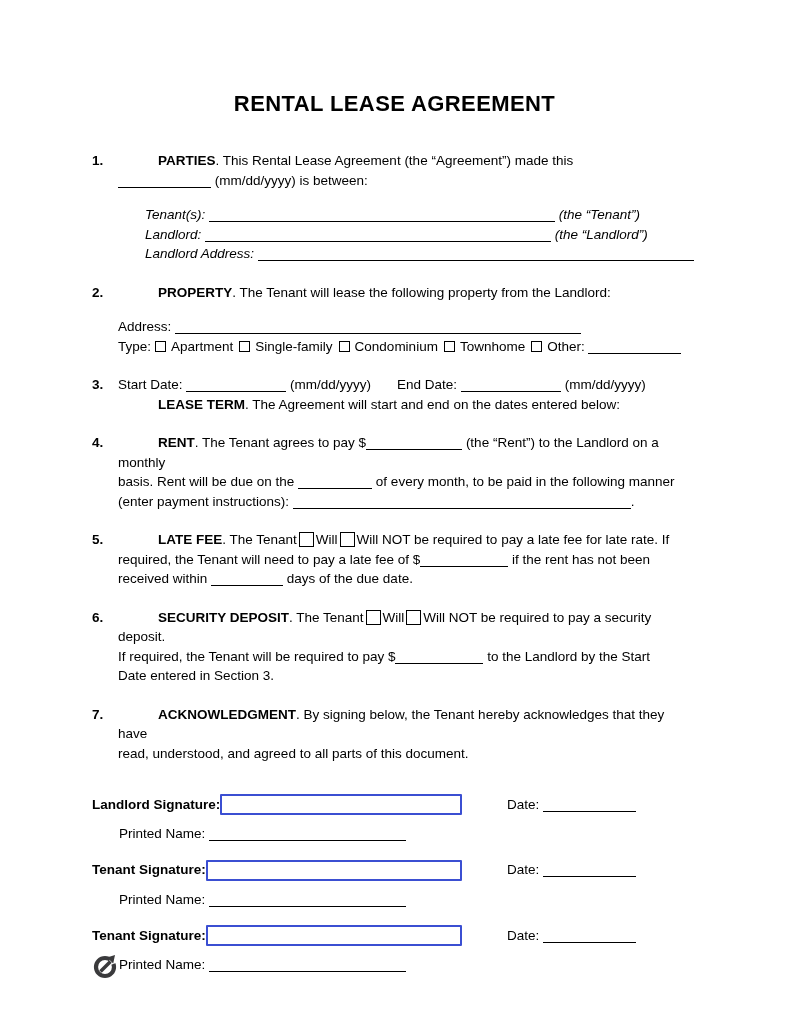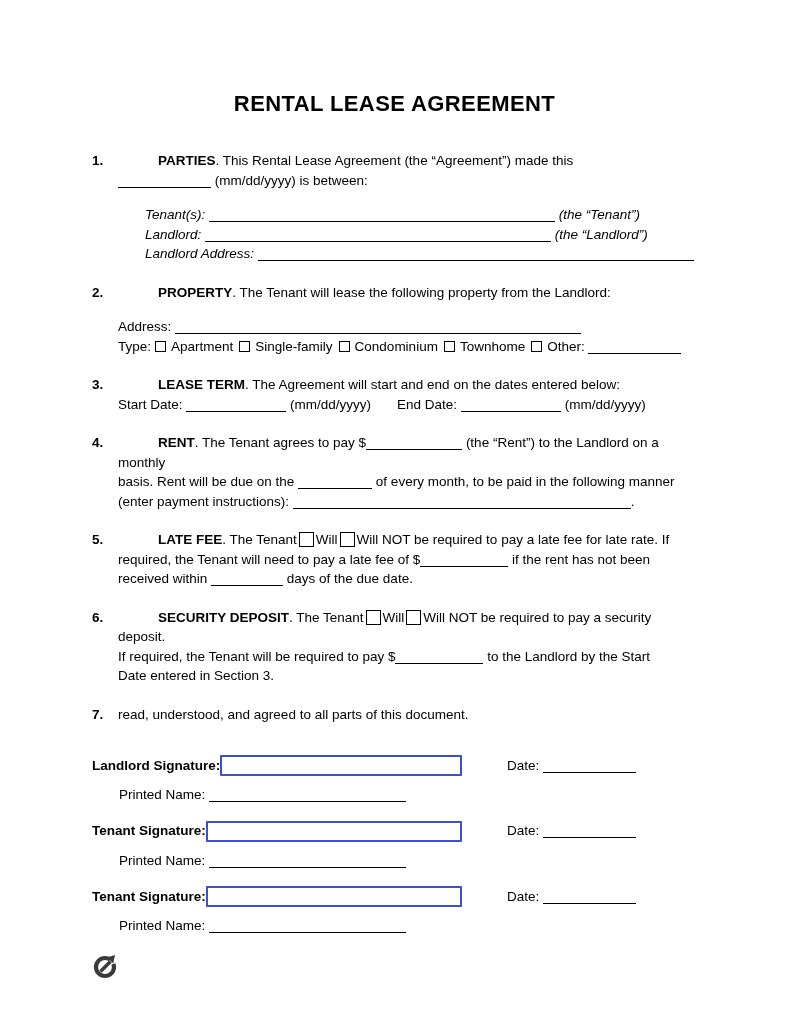--- a/index.html
+++ b/index.html
@@ -87,22 +87,22 @@
       <div><span class="bold">PROPERTY</span><span>. The Tenant will lease the following property from the Landlord:</span></div>
       <div class="spacer-sm"></div>
       <div><span>Address:</span> <span class="blank w406"></span></div>
       <div><span>Type:</span><span class="cb-inline first"></span><span>Apartment</span><span class="cb-inline"></span><span>Single-family</span><span class="cb-inline"></span><span>Condominium</span><span class="cb-inline"></span><span>Townhome</span><span class="cb-inline"></span><span>Other:</span> <span class="blank w93"></span></div>
     </div>
   </div>
 
   <div class="section">
     <div class="sec-num">3.</div>
     <div class="sec-body">
+      <div><span>Start Date:</span> <span class="blank w100"></span> <span>(mm/dd/yyyy)</span><span class="gap-h"></span><span>End Date:</span> <span class="blank w100"></span> <span>(mm/dd/yyyy)</span></div>
       <div><span class="bold">LEASE TERM</span><span>. The Agreement will start and end on the dates entered below:</span></div>
-      <div><span>Start Date:</span> <span class="blank w100"></span> <span>(mm/dd/yyyy)</span><span class="gap-h"></span><span>End Date:</span> <span class="blank w100"></span> <span>(mm/dd/yyyy)</span></div>
     </div>
   </div>
 
   <div class="section">
     <div class="sec-num">4.</div>
     <div class="sec-body">
       <div><span class="bold">RENT</span><span>. The Tenant agrees to pay $</span><span class="blank w96"></span><span> (the “Rent”) to the Landlord on a monthly</span></div>
       <div><span>basis. Rent will be due on the </span><span class="blank w74"></span><span> of every month, to be paid in the following manner</span></div>
       <div><span>(enter payment instructions): </span><span class="blank w338"></span><span>.</span></div>
     </div>
@@ -122,20 +122,21 @@
     <div class="sec-body">
       <div><span class="bold">SECURITY DEPOSIT</span><span>. The Tenant</span><span class="cb-field"></span><span>Will</span><span class="cb-field"></span><span>Will NOT be required to pay a security deposit.</span></div>
       <div><span>If required, the Tenant will be required to pay $</span><span class="blank w88"></span><span> to the Landlord by the Start</span></div>
       <div><span>Date entered in Section 3.</span></div>
     </div>
   </div>
 
   <div class="section">
     <div class="sec-num">7.</div>
     <div class="sec-body">
+      <div><span class="bold">ACKNOWLEDGMENT</span><span>. By signing below, the Tenant hereby acknowledges that they have</span></div>
       <div><span>read, understood, and agreed to all parts of this document.</span></div>
     </div>
   </div>
 
   <div class="sig-block">
 
     <div class="sig-row">
       <div class="sig-left">
         <span class="sig-label">Landlord Signature:</span>
         <input type="text" class="sig-input" value="" style="">

